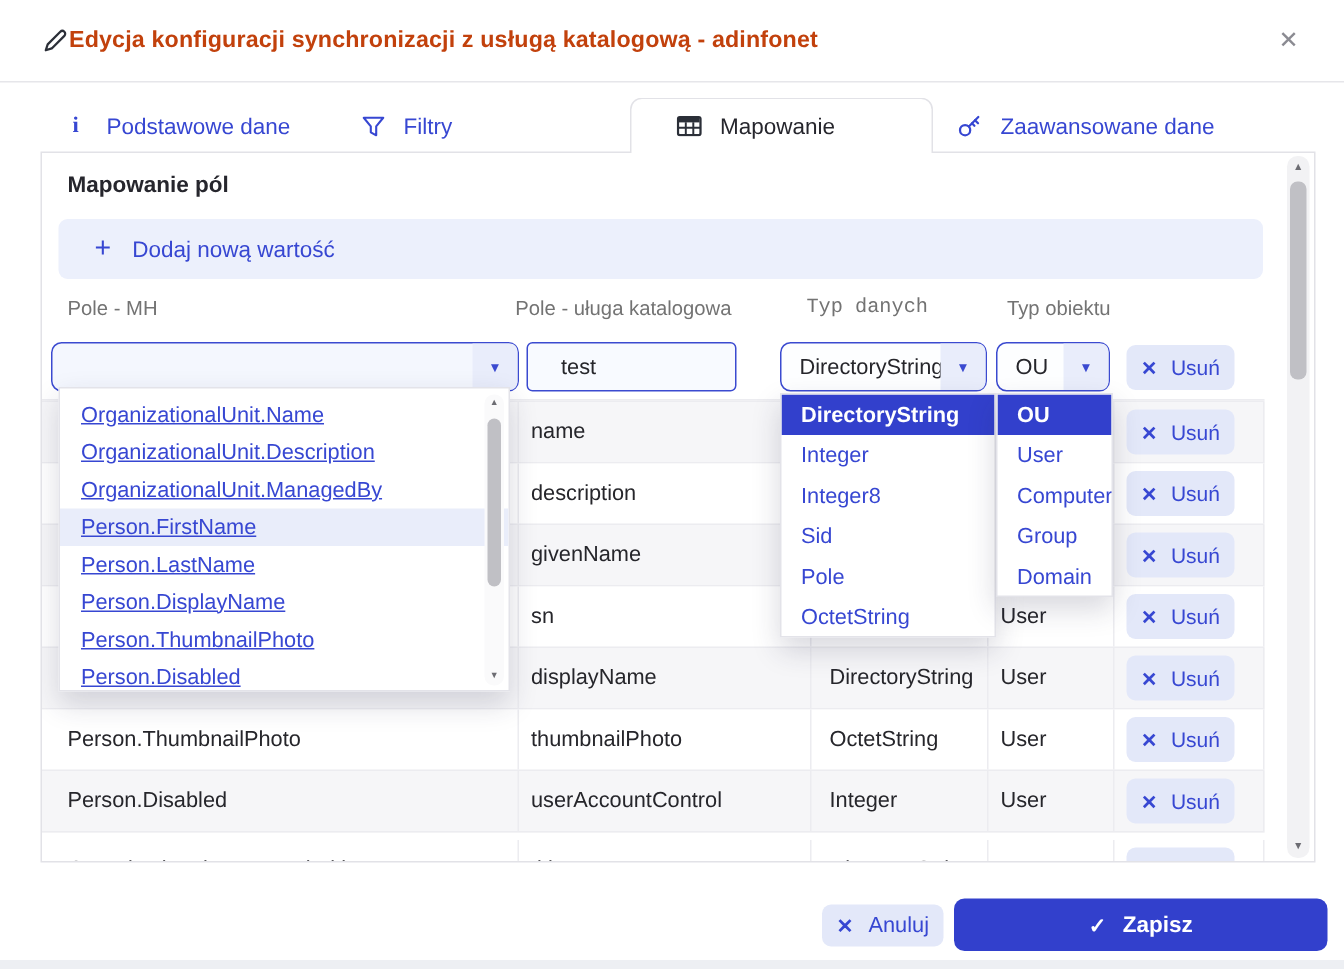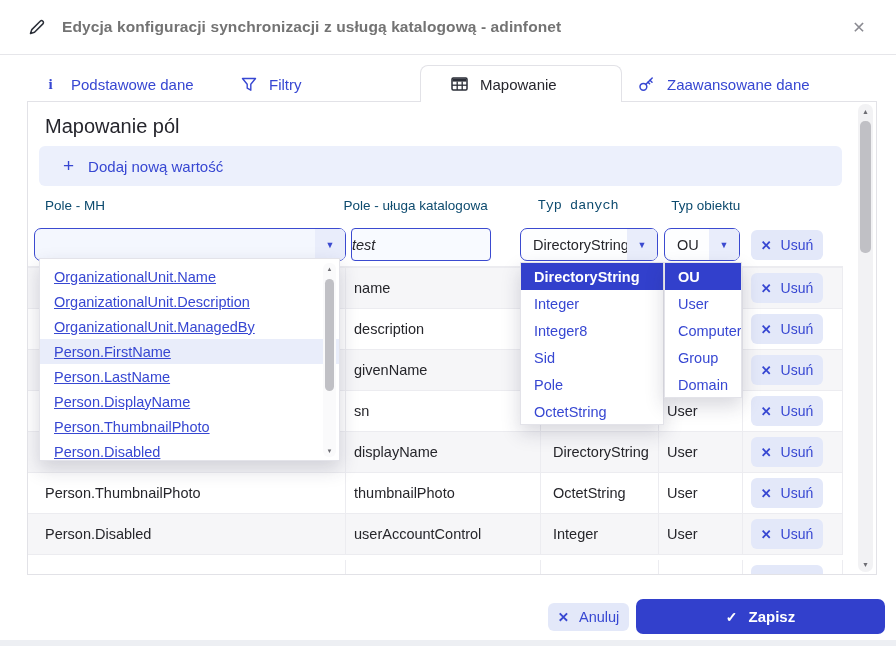--- a/index.html
+++ b/index.html
@@ -4,49 +4,49 @@
 <style>
   * { box-sizing: border-box; margin: 0; padding: 0; }
   html,body { width:896px; height:646px; overflow:hidden; background:#edeff3;
     font-family:"Liberation Sans", sans-serif; }
   .modal { position:relative; width:896px; height:640px; background:#ffffff; }
 
   
   .hdr { position:absolute; top:0; left:0; width:896px; height:55px;
     border-bottom:1px solid #e6e6ea; display:flex; align-items:center; }
   .hdr-icon { margin-left:28px; width:18px; height:18px; }
-  .hdr-title { margin-left:16px; font-size:15.5px; font-weight:700; color:#737373; letter-spacing:.1px; }
+  .hdr-title { margin-left:0; font-size:15.5px; font-weight:700; color:#c2410c; letter-spacing:.1px; }
   .hdr-close { position:absolute; right:24px; top:14px; width:26px; height:26px;
     font-size:16px; color:#8b8b92; background:none; border:none; cursor:pointer; }
 
   
   .tab { position:absolute; top:72px; height:24px; display:flex; align-items:center; gap:12px;
     font-size:15px; color:#3747d2; cursor:pointer; background:none; border:none; }
   .tab .tico { width:17px; height:17px; display:flex; align-items:center; justify-content:center; }
   .tab-info  { left:42px; }
   .tab-filtr { left:240px; }
   .tab-adv   { left:638px; }
   .info-glyph { font-size:15px; font-weight:700; color:#3747d2; font-family:"Liberation Serif", serif; }
   .tab-active-box { position:absolute; left:420px; top:65px; width:202px; height:37px;
     background:#ffffff; border:1px solid #e2e2e7; border-bottom:none; border-radius:8px 8px 0 0;
     z-index:3; display:flex; align-items:center; gap:12px; padding-left:30px;
     font-size:15px; color:#26262d; cursor:pointer; }
 
   
   .panel { position:absolute; left:27px; top:101px; width:850px; height:474px;
     background:#fff; border:1px solid #e2e2e7; overflow:hidden; z-index:1; }
-  .panel-heading { position:absolute; left:17px; top:13px; font-size:20px; font-weight:400; color:#26262d; }
+  .panel-heading { position:absolute; left:17px; top:13px; font-size:15px; font-weight:700; color:#26262d; }
   .add-strip { position:absolute; left:11px; top:44px; width:803px; height:40px;
     background:#ecf0fc; border-radius:6px; display:flex; align-items:center; cursor:pointer; border:none; }
   .add-plus { margin-left:24px; font-size:19px; color:#3747d2; font-weight:500; }
   .add-label { margin-left:14px; font-size:15px; color:#3747d2; }
 
   
   .thead { position:absolute; left:0; top:96px; width:815px; display:flex; }
-  .thead .c { font-size:13.5px; color:#0c4a6e; border:none !important; }
+  .thead .c { font-size:13.5px; color:#737373; border:none !important; }
   .rows { position:absolute; left:0; top:118px; width:815px; border-top:1px solid #ececf0; }
   .trow { display:flex; height:41px; align-items:center; border-bottom:1px solid #ececf0; background:#fff; }
   .trow.stripe { background:#f6f6f8; }
   .trow.gap { margin-top:5px; }
   .c { height:100%; display:flex; align-items:center; font-size:14.5px; color:#26262b;
     border-right:1px solid #ececf0; overflow:hidden; white-space:nowrap; }
   .c1 { width:318px; padding-left:17px; }
   .c2 { width:195px; padding-left:8px;  }
   .c3 { width:118px; padding-left:12px; }
   .c4 { width:84px;  padding-left:8px;  }
@@ -60,21 +60,21 @@
   .usun .xg { font-size:13px; font-weight:700; }
 
   
   .edit-row { position:absolute; left:0; top:118px; width:815px; height:47px; border-bottom:1px solid #ececf0; }
   .fld { position:absolute; top:8px; height:33px; border:1.5px solid #3b4ad0; background:#f8faff;
     display:flex; align-items:center; font-size:14.5px; color:#26262b; }
   .fld .caret { position:absolute; right:0; top:0; bottom:0; width:30px; background:#e9edfb;
     border-radius:0 5px 5px 0; display:flex; align-items:center; justify-content:center;
     color:#3b4ad0; font-size:9px; }
   .mh-select   { left:6px;  width:312px; border-radius:7px; background:#f4f7fe; cursor:pointer; }
-  .field-input { left:323px; width:140px; border-radius:4px; padding-left:0;font-style:italic; }
+  .field-input { left:323px; width:140px; border-radius:4px; padding-left:22px; }
   .type-select { left:492px; width:138px; border-radius:7px; background:#fdfeff; padding-left:12px; cursor:pointer; }
   .obj-select  { left:636px; width:76px;  border-radius:7px; background:#fdfeff; padding-left:12px; cursor:pointer; }
   .edit-usun { position:absolute; left:723px; top:10px; }
 
   
   .dd { position:absolute; background:#fff; border:1px solid #e3e3e9;
     box-shadow:0 8px 18px rgba(40,40,70,.18); z-index:6; overflow:hidden; }
   .dd-item { font-size:14.5px; color:#3747d2; display:flex; align-items:center; cursor:pointer; }
   .mh-panel { left:11px; top:156px; width:301px; height:203px; padding-top:5px; }
   .mh-panel .dd-item { height:25px; padding-left:14px;text-decoration:underline; }

